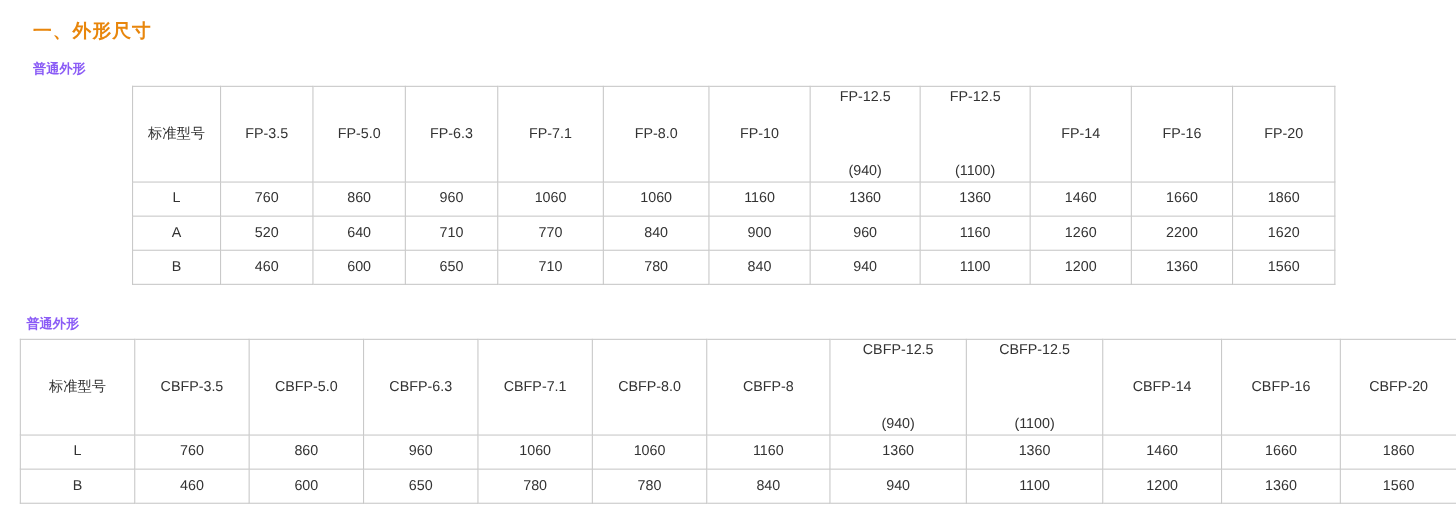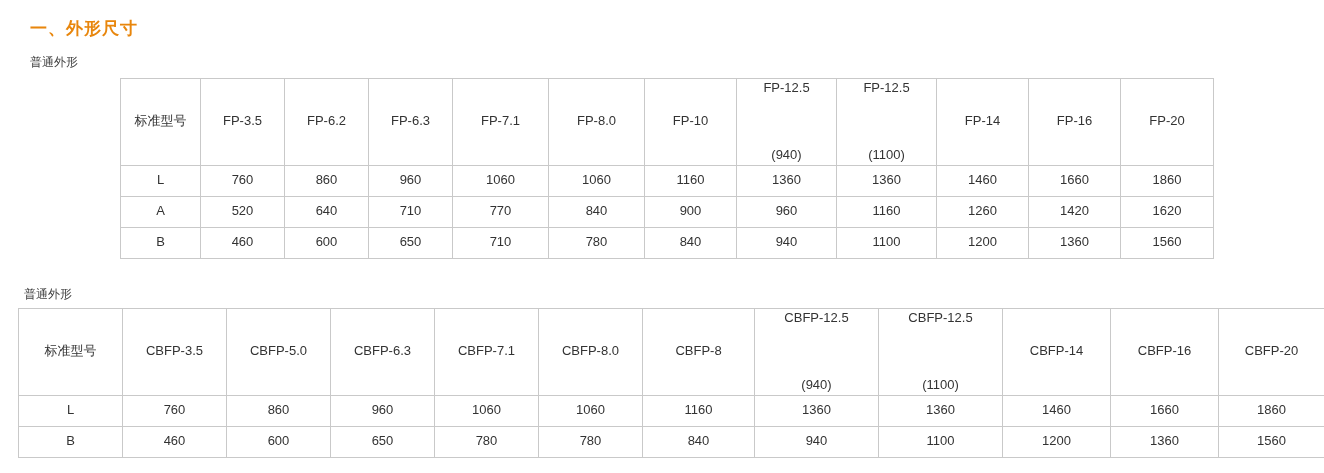--- a/index.html
+++ b/index.html
@@ -25,22 +25,22 @@
     left: 30px;
     top: 17px;
     font-size: 17px;
     font-weight: bold;
     color: #e8860c;
     letter-spacing: 1px;
   }
   .sub-label {
     position: absolute;
     font-size: 12px;
-    font-weight: normal;
-    color: #404040;
+    font-weight: bold;
+    color: #8b5cf6;
   }
   .sub-label.one { left: 30px; top: 54px; }
   .sub-label.two { left: 24px; top: 286px; }
 
   table.dim {
     position: absolute;
     border-collapse: collapse;
     background: #ffffff;
     table-layout: fixed;
   }
@@ -100,21 +100,21 @@
       <col style="width:100px">
       <col style="width:100px">
       <col style="width:92px">
       <col style="width:92px">
       <col style="width:93px">
     </colgroup>
     <thead>
       <tr>
         <td><span>标准型号</span></td>
         <td><span>FP-3.5</span></td>
-        <td><span>FP-6.2</span></td>
+        <td><span>FP-5.0</span></td>
         <td><span>FP-6.3</span></td>
         <td><span>FP-7.1</span></td>
         <td><span>FP-8.0</span></td>
         <td><span>FP-10</span></td>
         <td>
           <span>FP-12.5</span>
           <span class="hdr-sub">(940)</span>
         </td>
         <td>
           <span>FP-12.5</span>
@@ -144,21 +144,21 @@
         <td class="rowlabel">A</td>
         <td>520</td>
         <td>640</td>
         <td>710</td>
         <td>770</td>
         <td>840</td>
         <td>900</td>
         <td>960</td>
         <td>1160</td>
         <td>1260</td>
-        <td>1420</td>
+        <td>2200</td>
         <td>1620</td>
       </tr>
       <tr>
         <td class="rowlabel">B</td>
         <td>460</td>
         <td>600</td>
         <td>650</td>
         <td>710</td>
         <td>780</td>
         <td>840</td>

